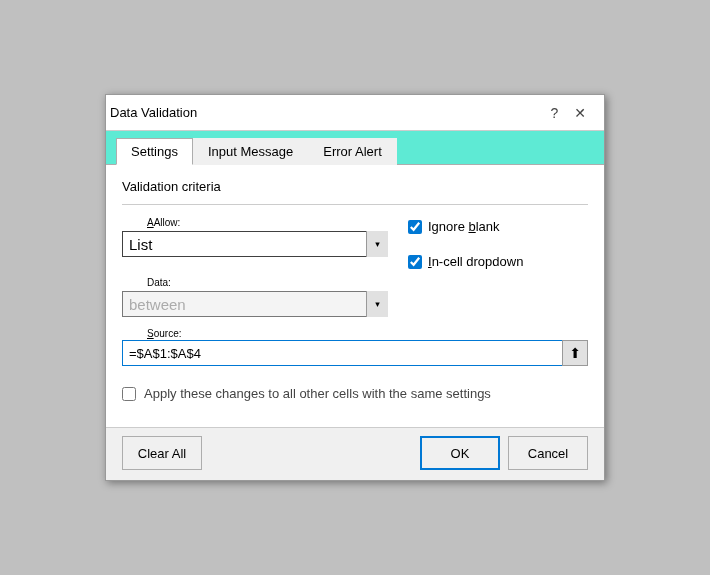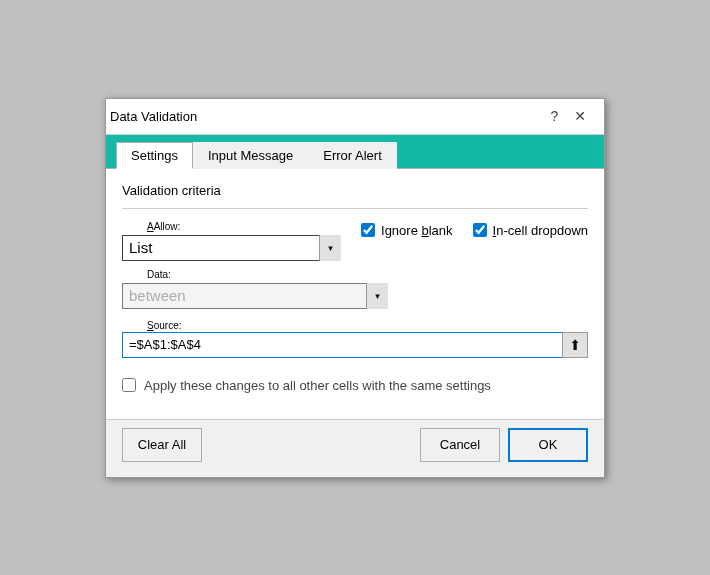--- a/index.html
+++ b/index.html
@@ -56,21 +56,21 @@
       font-size: 14px;
       color: #444;
       padding: 2px 6px;
       line-height: 1;
     }
 
     .tabs {
       display: flex;
       border-bottom: 1px solid #adadad;
       padding: 6px 10px 0 10px;
-      background: #14b8a6;
+      background: #5eead4;
     }
 
     .tab {
       padding: 5px 14px;
       cursor: pointer;
       border: 1px solid transparent;
       border-bottom: none;
       font-size: 13px;
       background: #f0f0f0;
       color: #000;
@@ -110,20 +110,21 @@
     }
 
     .form-col {
       display: flex;
       flex-direction: column;
       flex: 1;
     }
 
     .form-col-right {
       display: flex;
+      flex-direction: column;
       gap: 20px;
       padding-top: 2px;
       min-width: 180px;
     }
 
     .field-label {
       font-size: 10px;
       margin-bottom: 3px;
       margin-left: 25px;
     }
@@ -356,17 +357,17 @@
 
     <div class="apply-row">
       <input type="checkbox" class="apply-checkbox" id="apply-all" style="">
       <label for="apply-all" class="apply-label">Apply these changes to all other cells with the same settings</label>
     </div>
   </div>
 
   <div class="dialog-footer">
     <button class="btn">Clear All</button>
     <div class="footer-right">
+      <button class="btn primary">OK</button>
       <button class="btn">Cancel</button>
-      <button class="btn primary">OK</button>
     </div>
   </div>
 </div>
 
 </body></html>

